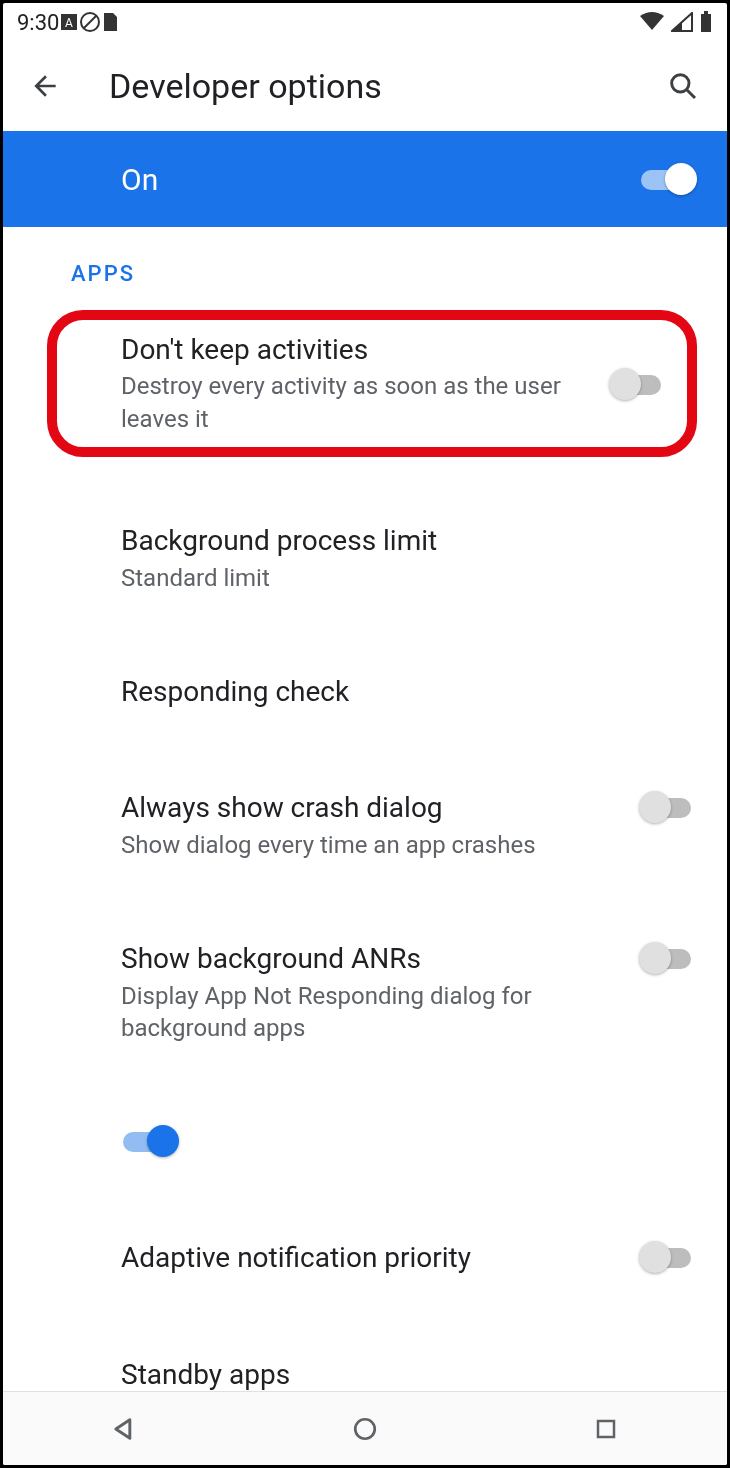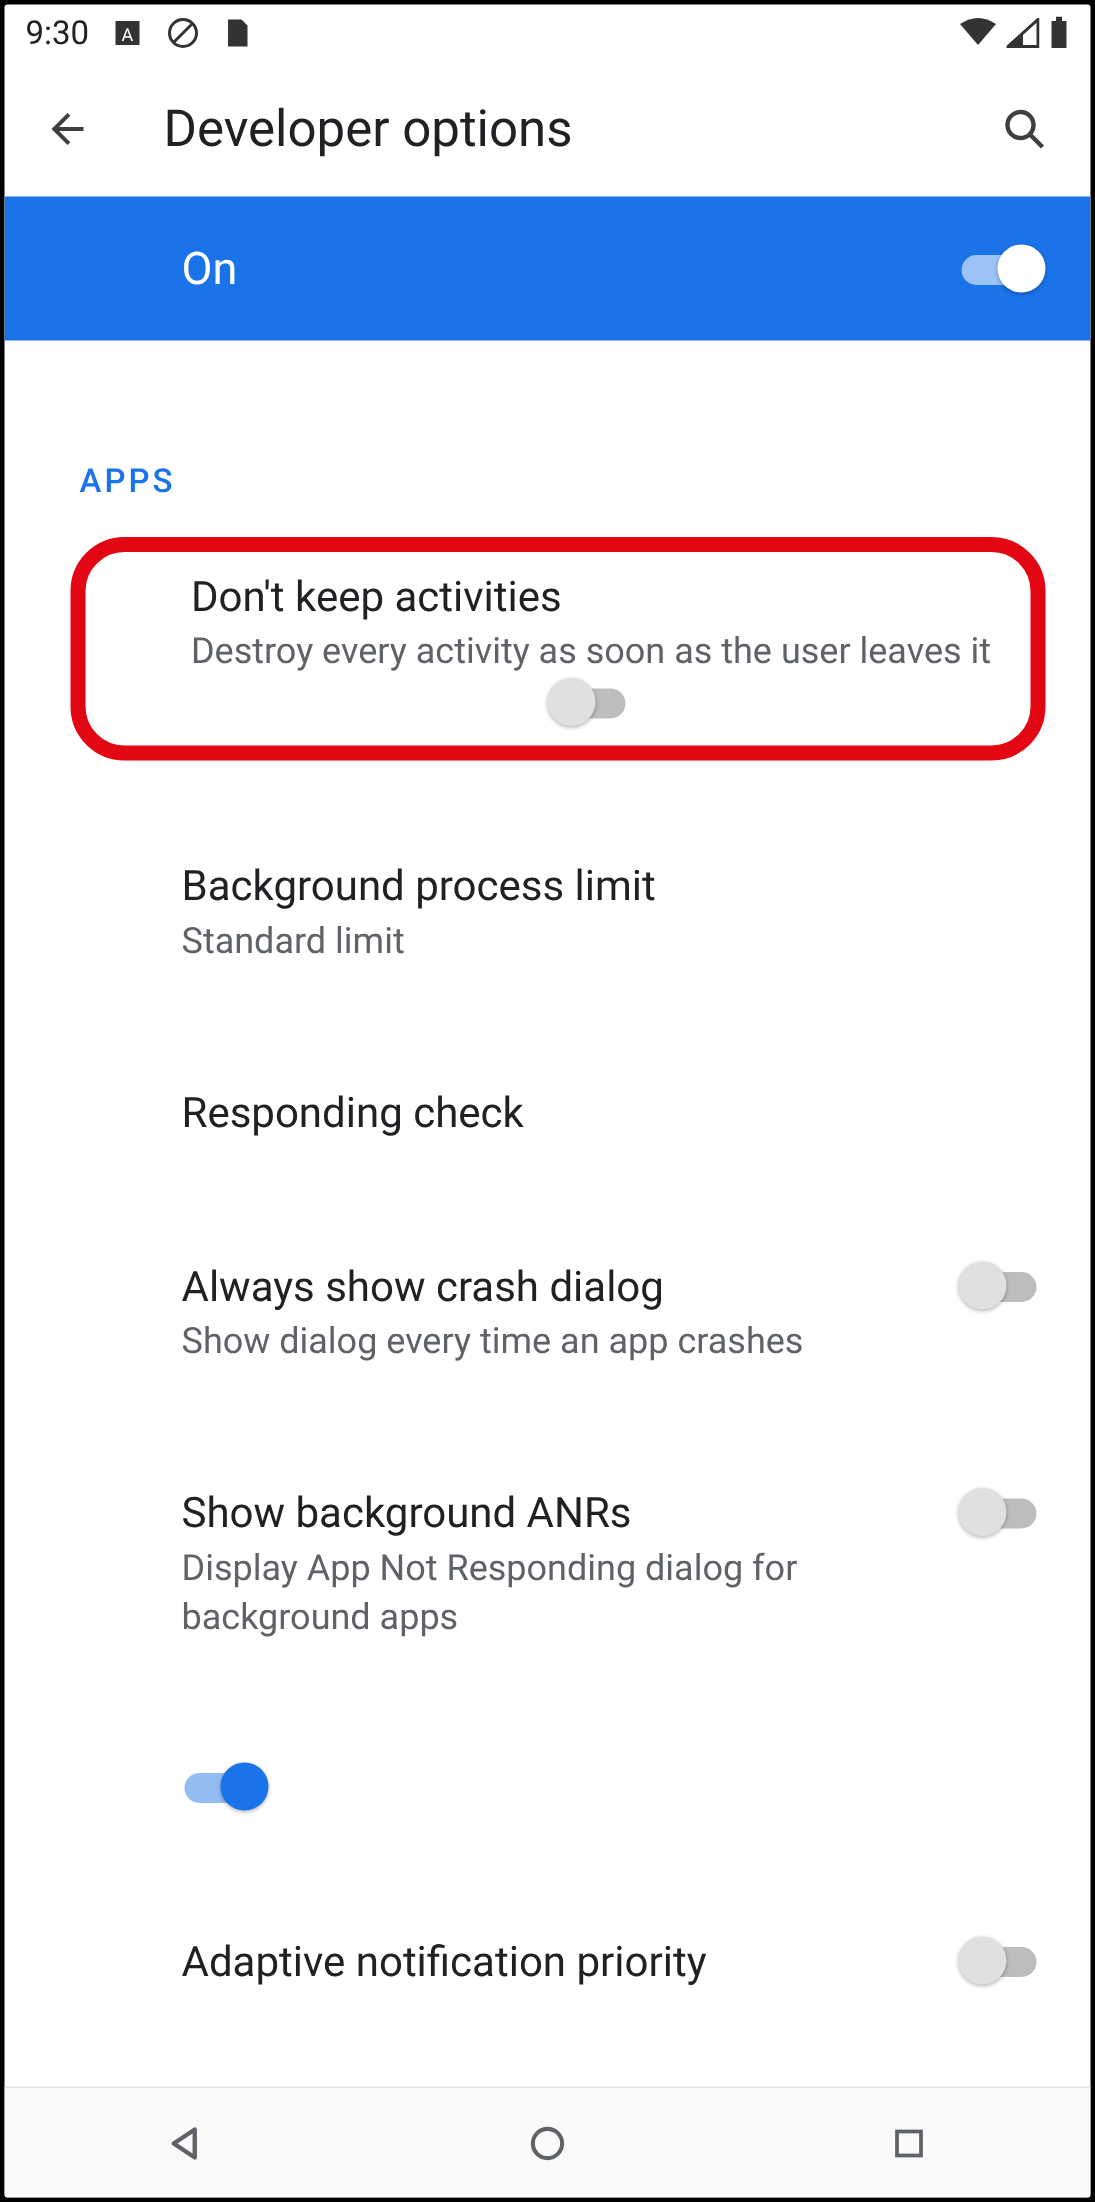--- a/index.html
+++ b/index.html
@@ -21,21 +21,21 @@
     overflow: hidden;
   }
   .status-bar {
     height: 38px;
     display: flex;
     align-items: center;
     padding: 0 14px;
     font-size: 22px;
     color: #222;
   }
-  .status-left { display: flex; align-items: center; gap: 16px; }
+  .status-left { display: flex; align-items: center; gap: 0; }
   .status-right { margin-left: auto; display: flex; align-items: center; gap: 6px; }
   .status-icon { display: inline-flex; }
   .app-bar {
     height: 90px;
     display: flex;
     align-items: center;
     padding: 0 20px 0 18px;
   }
   .back-btn { width: 48px; height: 48px; display:flex; align-items:center; justify-content:center; }
   .app-title {
@@ -58,39 +58,37 @@
   .content {
     flex: 1;
     overflow: hidden;
     position: relative;
   }
   .section-header {
     color: #1a73e8;
     font-size: 22px;
     letter-spacing: 2px;
     font-weight: 500;
-    padding: 34px 0 20px 50px;
-    margin-top: 48px;
+    padding: 34px 0 20px 68px;
   }
   .setting-row {
     display: flex;
     padding: 22px 30px 22px 118px;
     min-height: 80px;
   }
   .setting-text { flex: 1; padding-right: 20px; }
   .setting-title { font-size: 28px; color: #202124; line-height: 1.3; }
   .setting-sub { font-size: 24px; color: #5f6368; line-height: 1.35; margin-top: 2px; }
   .highlight-box {
     border: 10px solid #e30613;
     border-radius: 36px;
     margin: 4px 30px 8px 44px;
     padding: 12px 0 12px 64px;
     display: flex;
     align-items: center;
-    flex-direction: column;
   }
   .highlight-box .setting-text { flex:1; padding-right: 20px; }
   .highlight-box .switch { margin-right: 20px; }
   
   .switch {
     width: 58px; height: 34px; position: relative; flex-shrink: 0;
   }
   .switch .track {
     position: absolute; top: 8px; left: 2px; width: 50px; height: 20px;
     border-radius: 10px; background: #bdbdbd;

